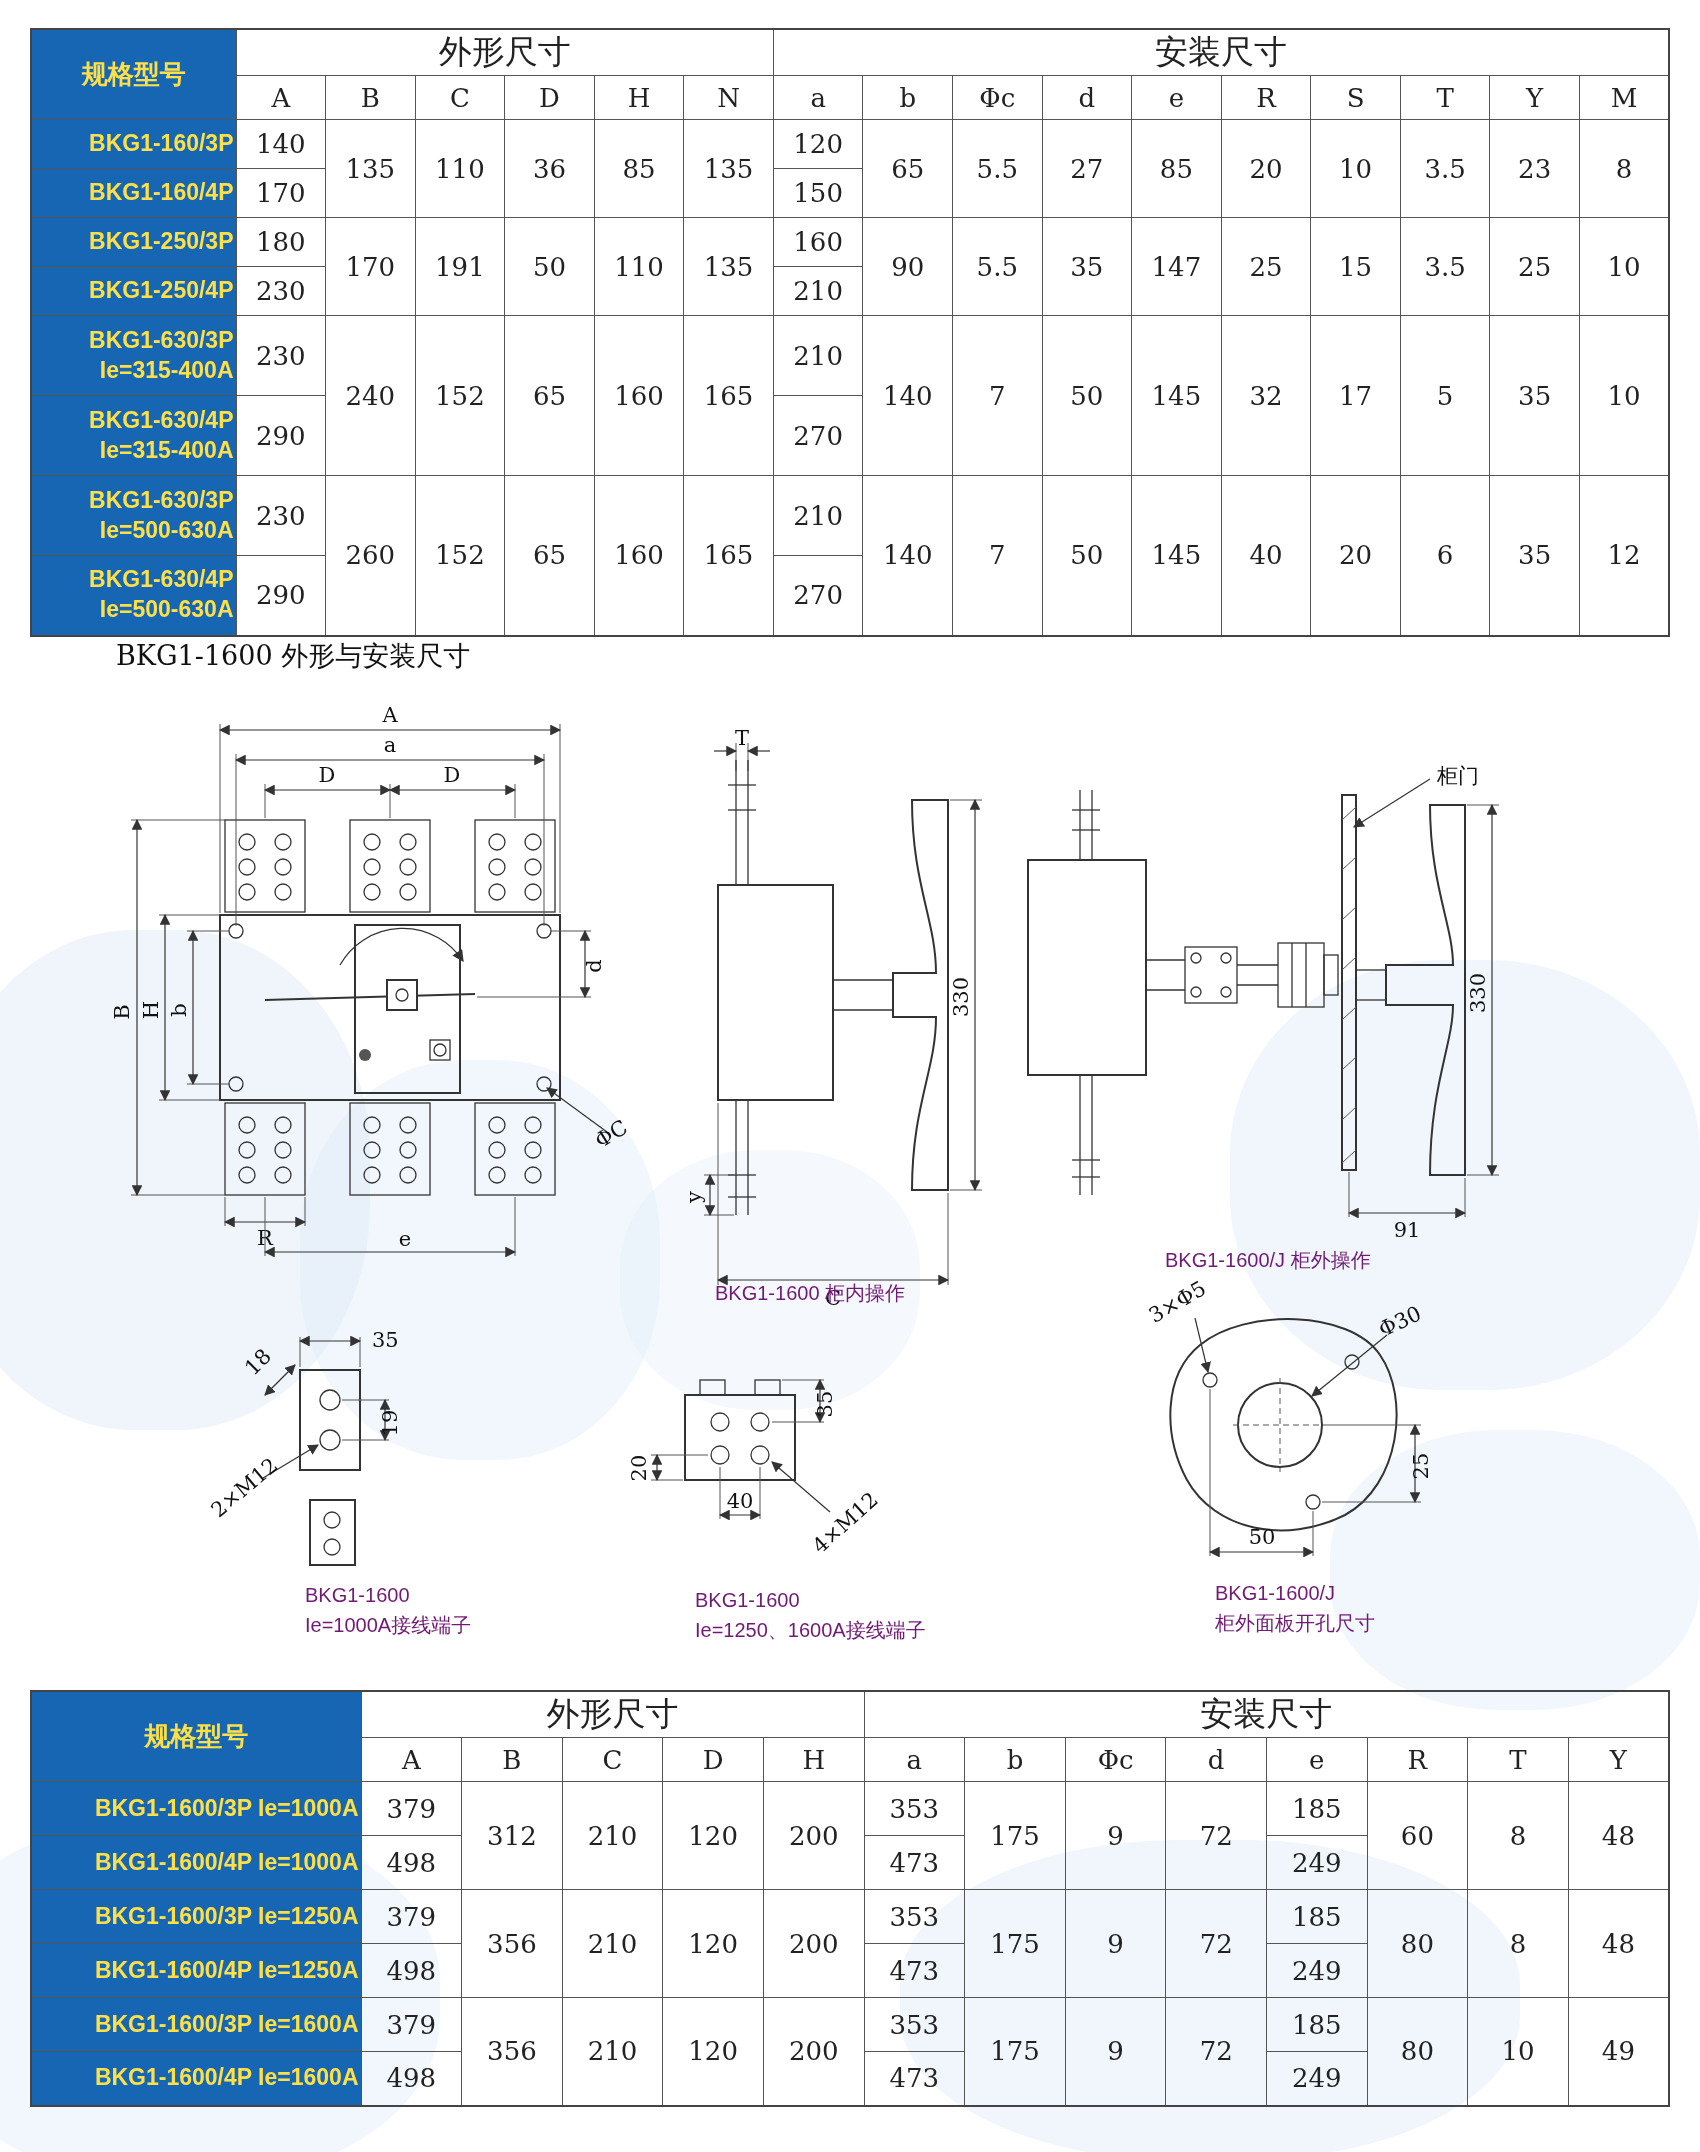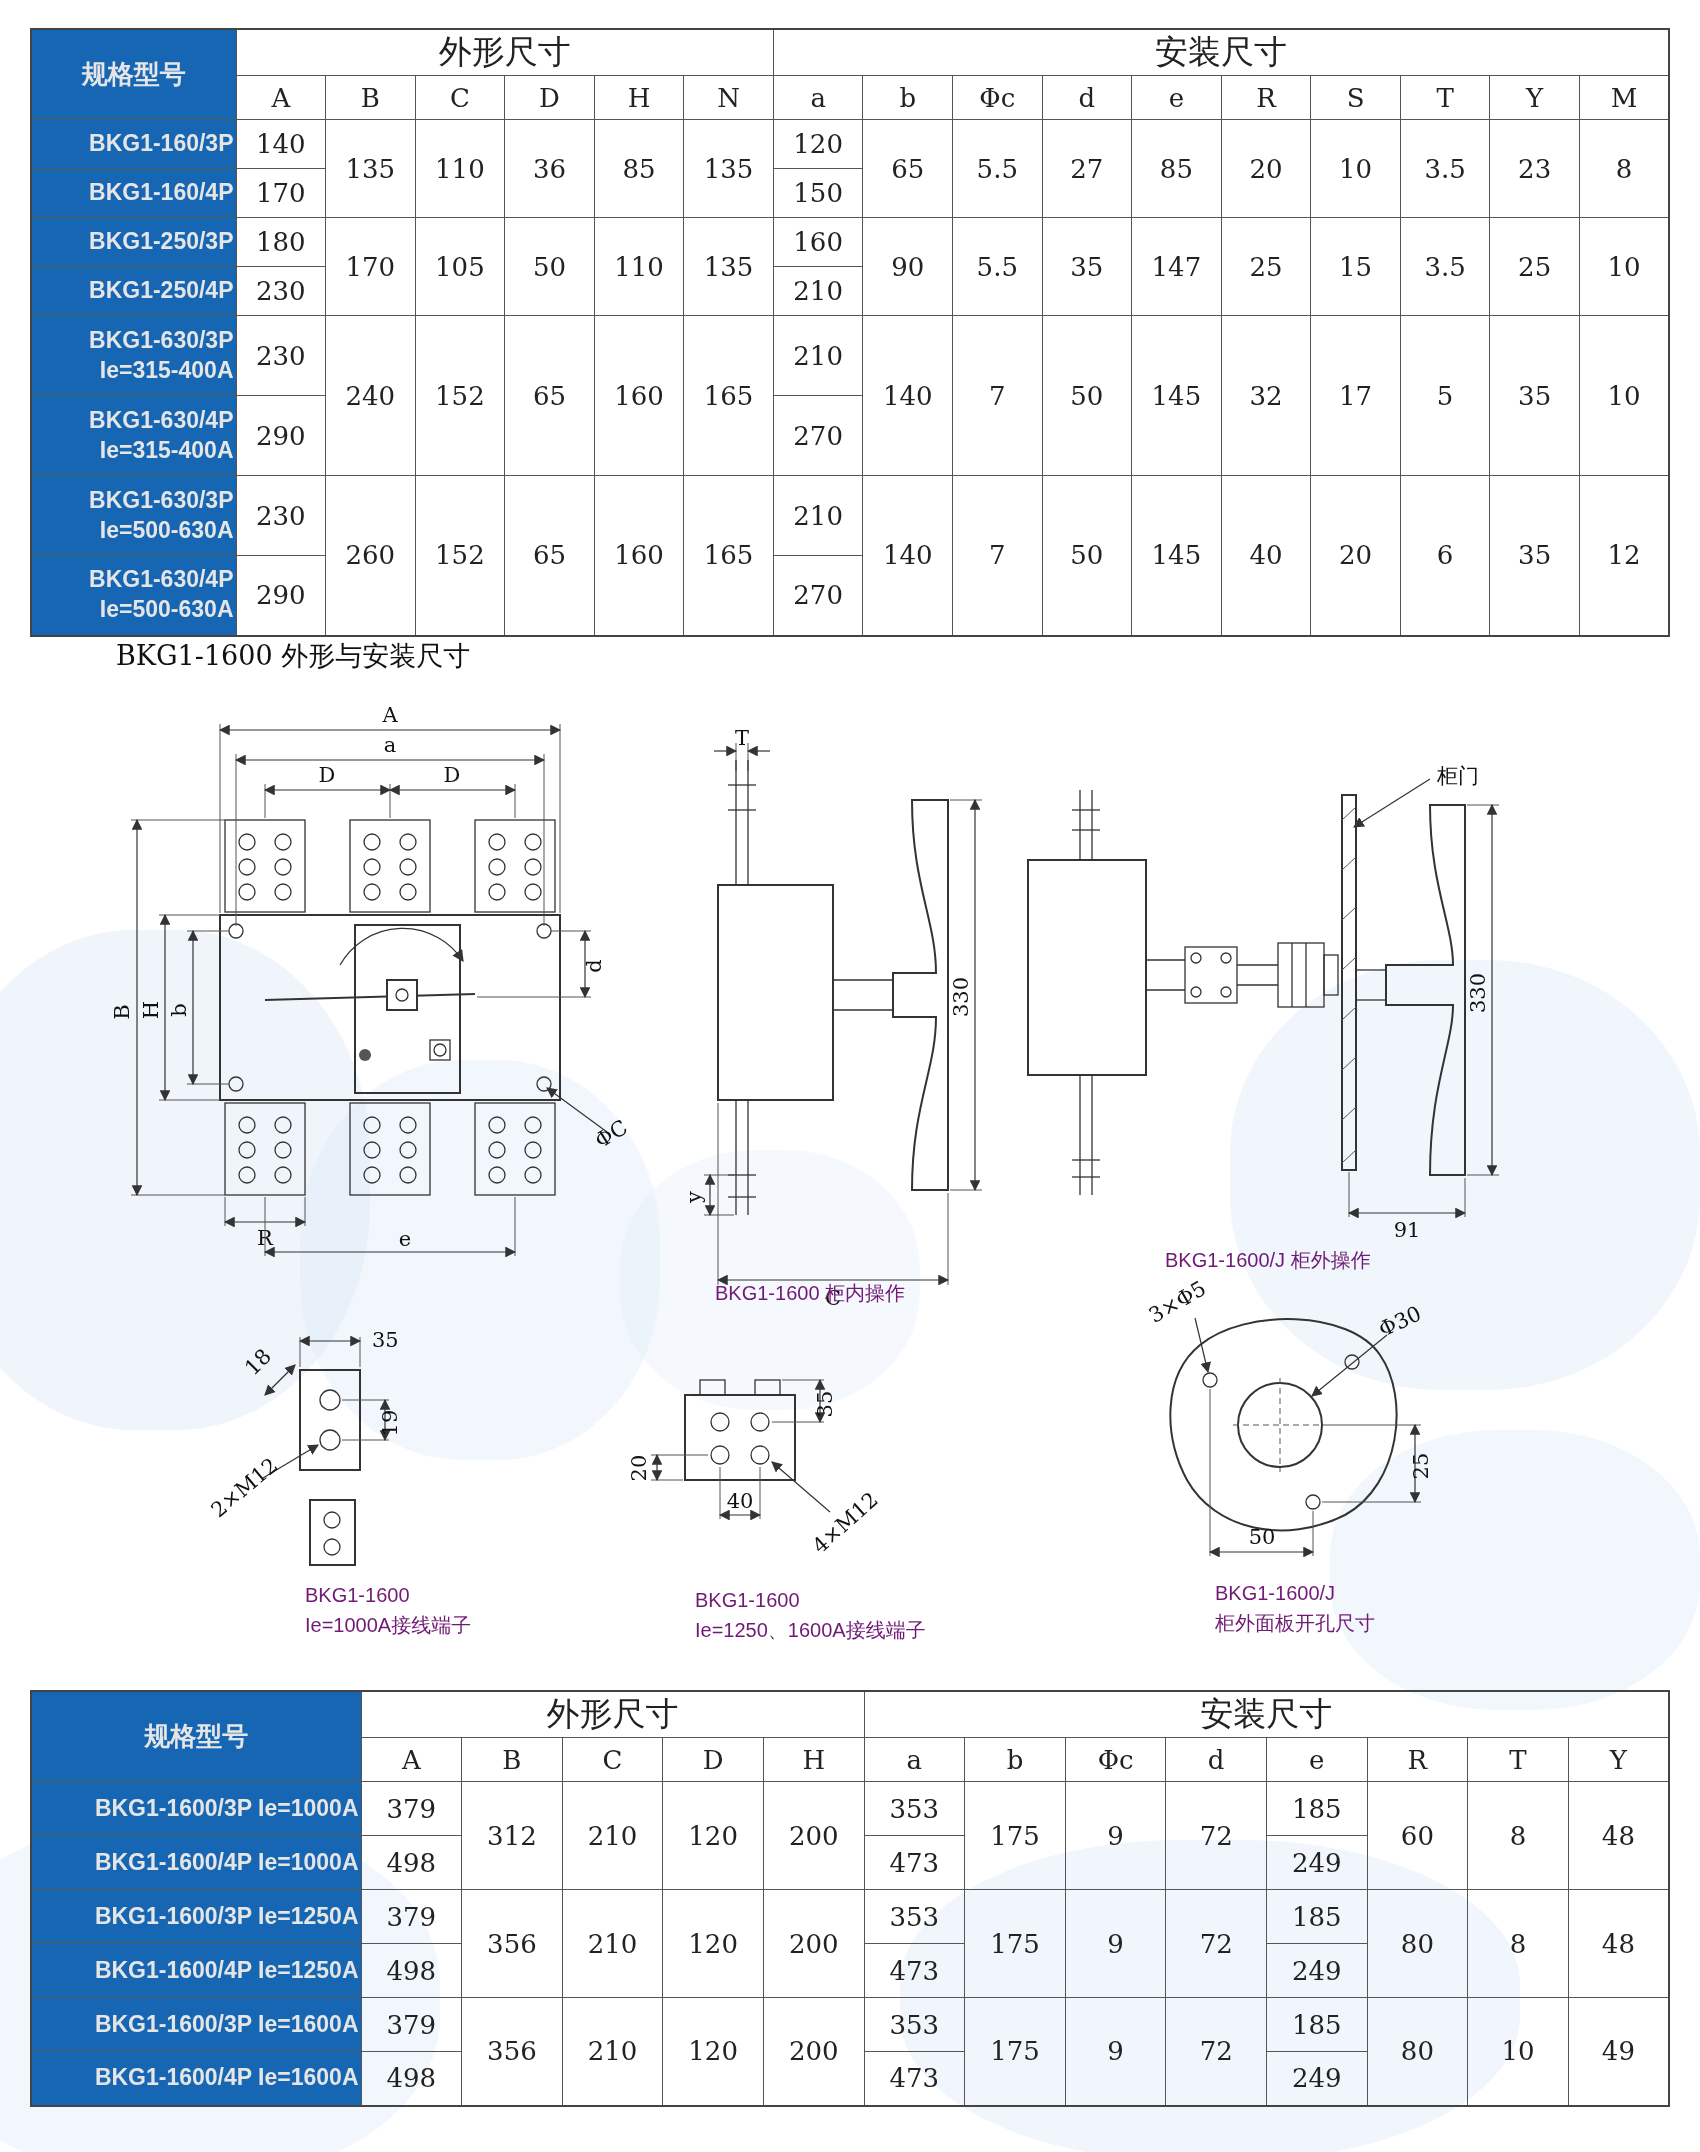--- a/index.html
+++ b/index.html
@@ -6,21 +6,21 @@
   html,body { background:#fff; }
   body { width:1700px; height:2152px; position:relative; overflow:hidden;
          font-family:"Liberation Sans", sans-serif; color:#222; }
   .wm { position:absolute; background:#e1edf8; z-index:0; border-radius:45%; }
   .layer { position:absolute; inset:0; z-index:1; }
 
   table.spec { border-collapse:collapse; table-layout:fixed; position:absolute; border:2px solid #444; }
   .spec th, .spec td { border:1.5px solid #555; text-align:center; vertical-align:middle; color:#222; padding:0 2px; }
   .t1 { left:30px; top:28px; width:1640px; }
   .t2 { left:30px; top:1690px; width:1640px; }
-  .spec .blue { background:#1766b4; color:#e5e5e5; }
+  .spec .blue { background:#1766b4; color:#fde047; }
   .spec th.spec-col { font-size:26px; font-weight:bold; }
   .spec .group-h { font-size:33px; font-weight:normal; background:#fff0; }
   .spec tr.letters th { font-family:"DejaVu Serif", serif; font-weight:normal; font-size:26px; background:#fff0; }
   .spec td { font-family:"DejaVu Serif", serif; font-size:26px; background:transparent; }
   .spec td.model { font-family:"Liberation Sans", sans-serif; font-weight:bold; font-size:23px; white-space:pre-line; line-height:1.3;text-align:right; }
   tr.r44 > * { height:44px; }
   tr.r49 > * { height:49px; }
   tr.r80 > * { height:80px; }
   tr.r54 > * { height:54px;margin-left:44px; }
 
@@ -101,21 +101,21 @@
     <tr class="r49">
       <td class="blue model">BKG1-160/4P</td>
       <td>170</td>
       <td>150</td>
     </tr>
 
     <tr class="r49">
       <td class="blue model">BKG1-250/3P</td>
       <td>180</td>
       <td rowspan="2">170</td>
-      <td rowspan="2">105</td>
+      <td rowspan="2">191</td>
       <td rowspan="2">50</td>
       <td rowspan="2">110</td>
       <td rowspan="2">135</td>
       <td>160</td>
       <td rowspan="2">90</td>
       <td rowspan="2">5.5</td>
       <td rowspan="2">35</td>
       <td rowspan="2">147</td>
       <td rowspan="2">25</td>
       <td rowspan="2">15</td>

